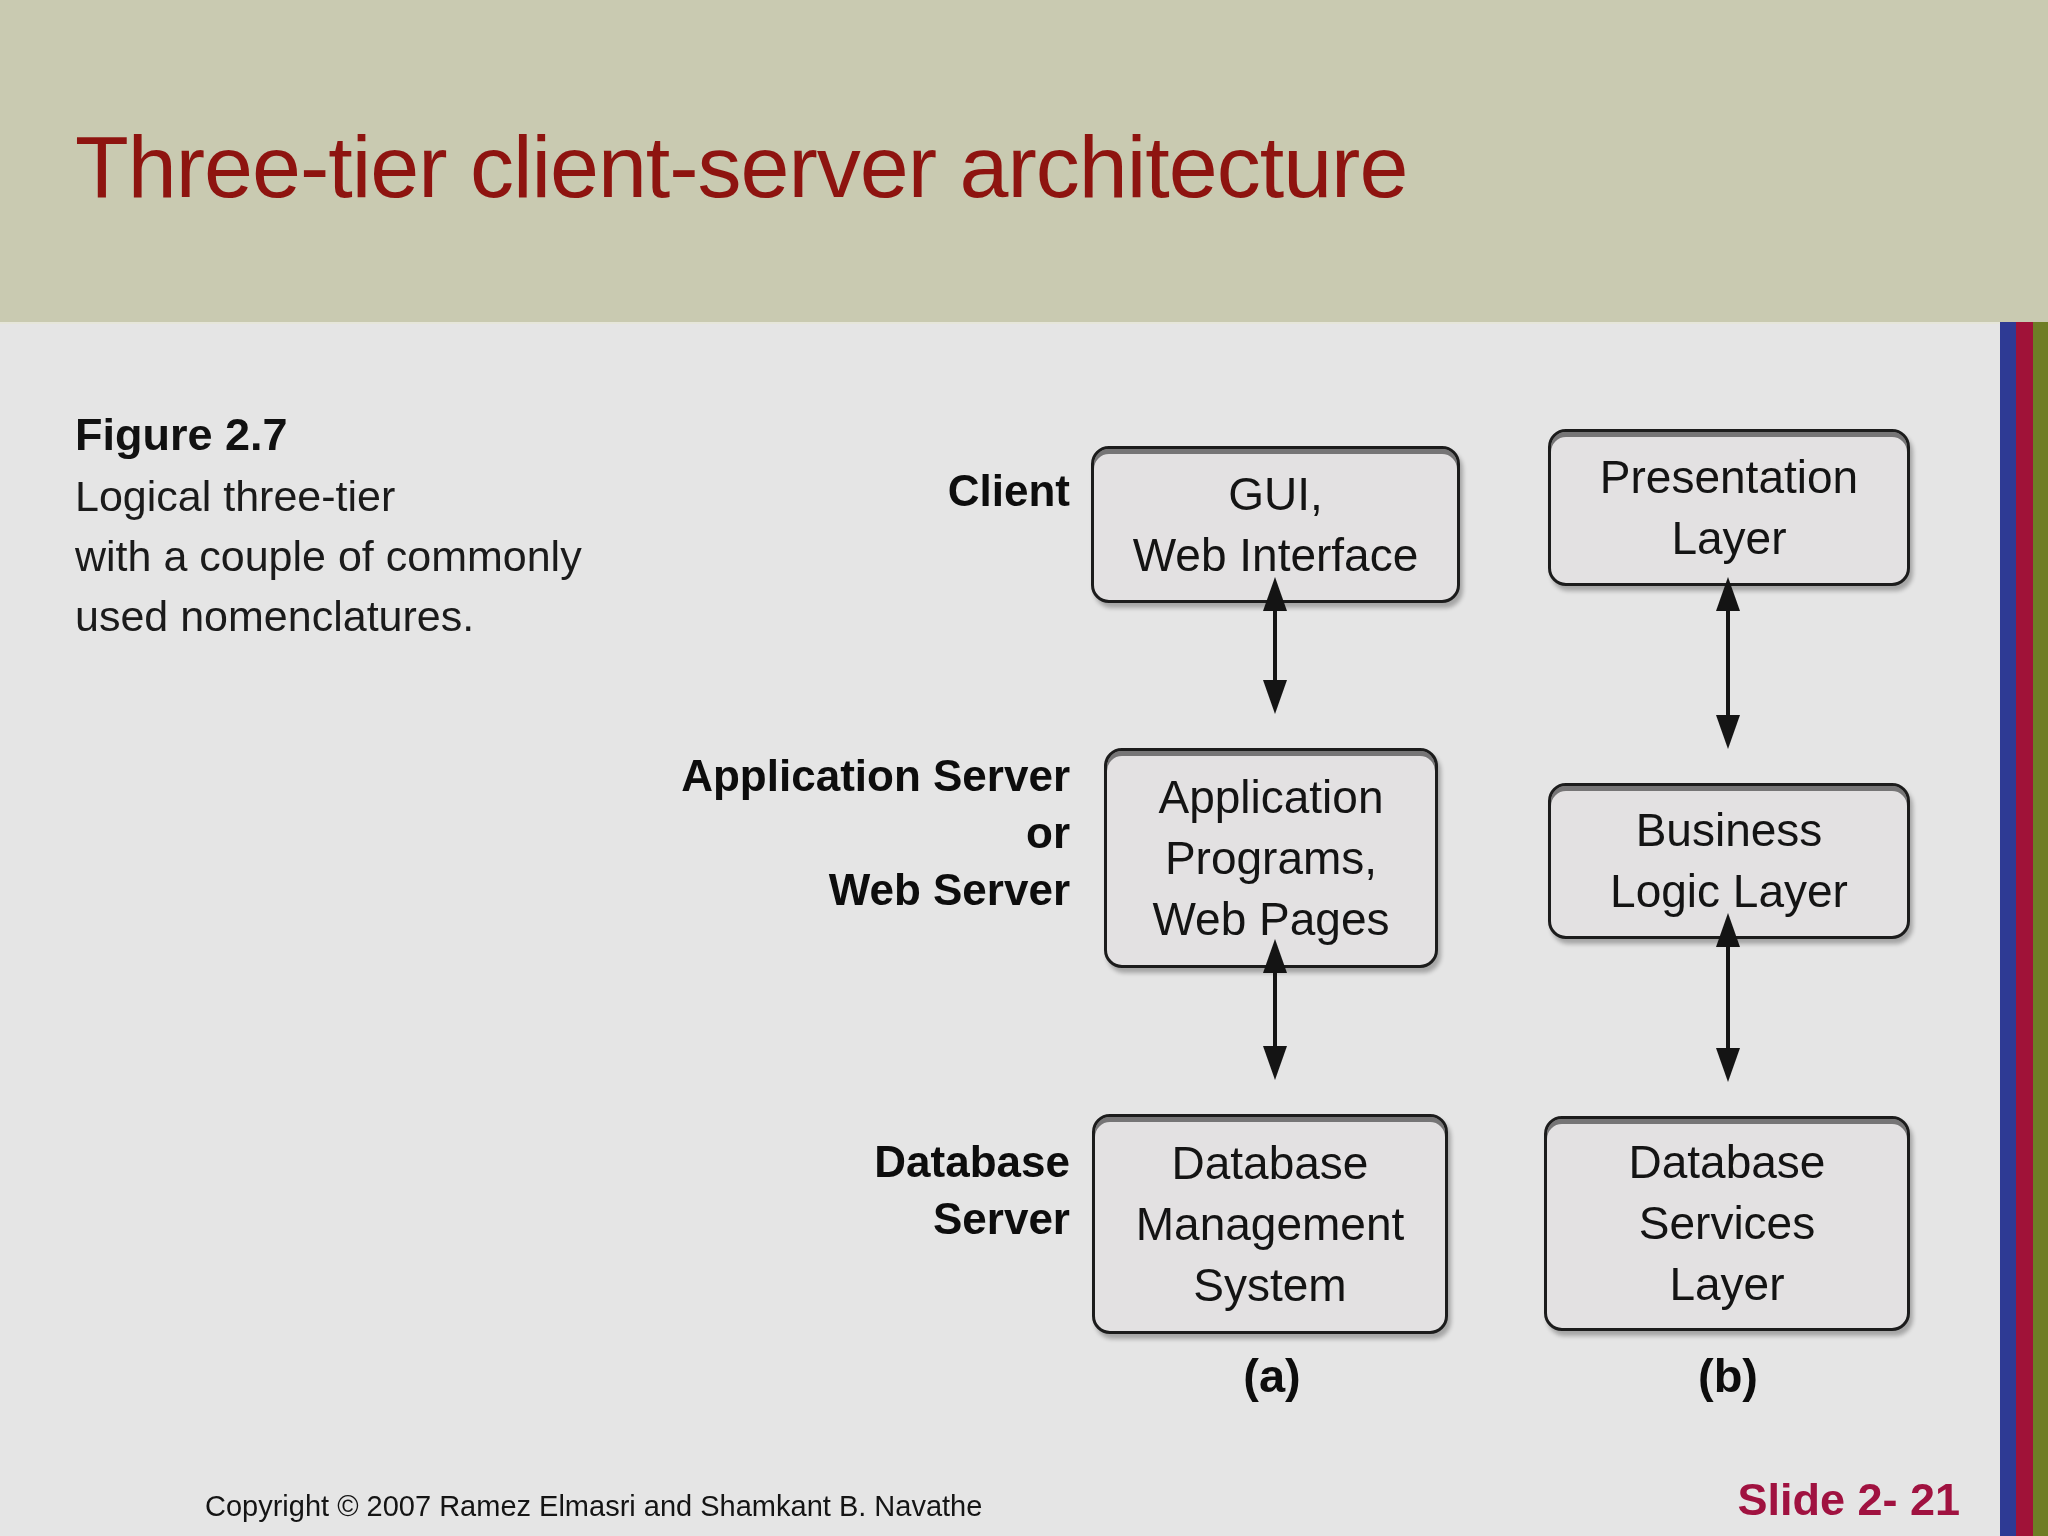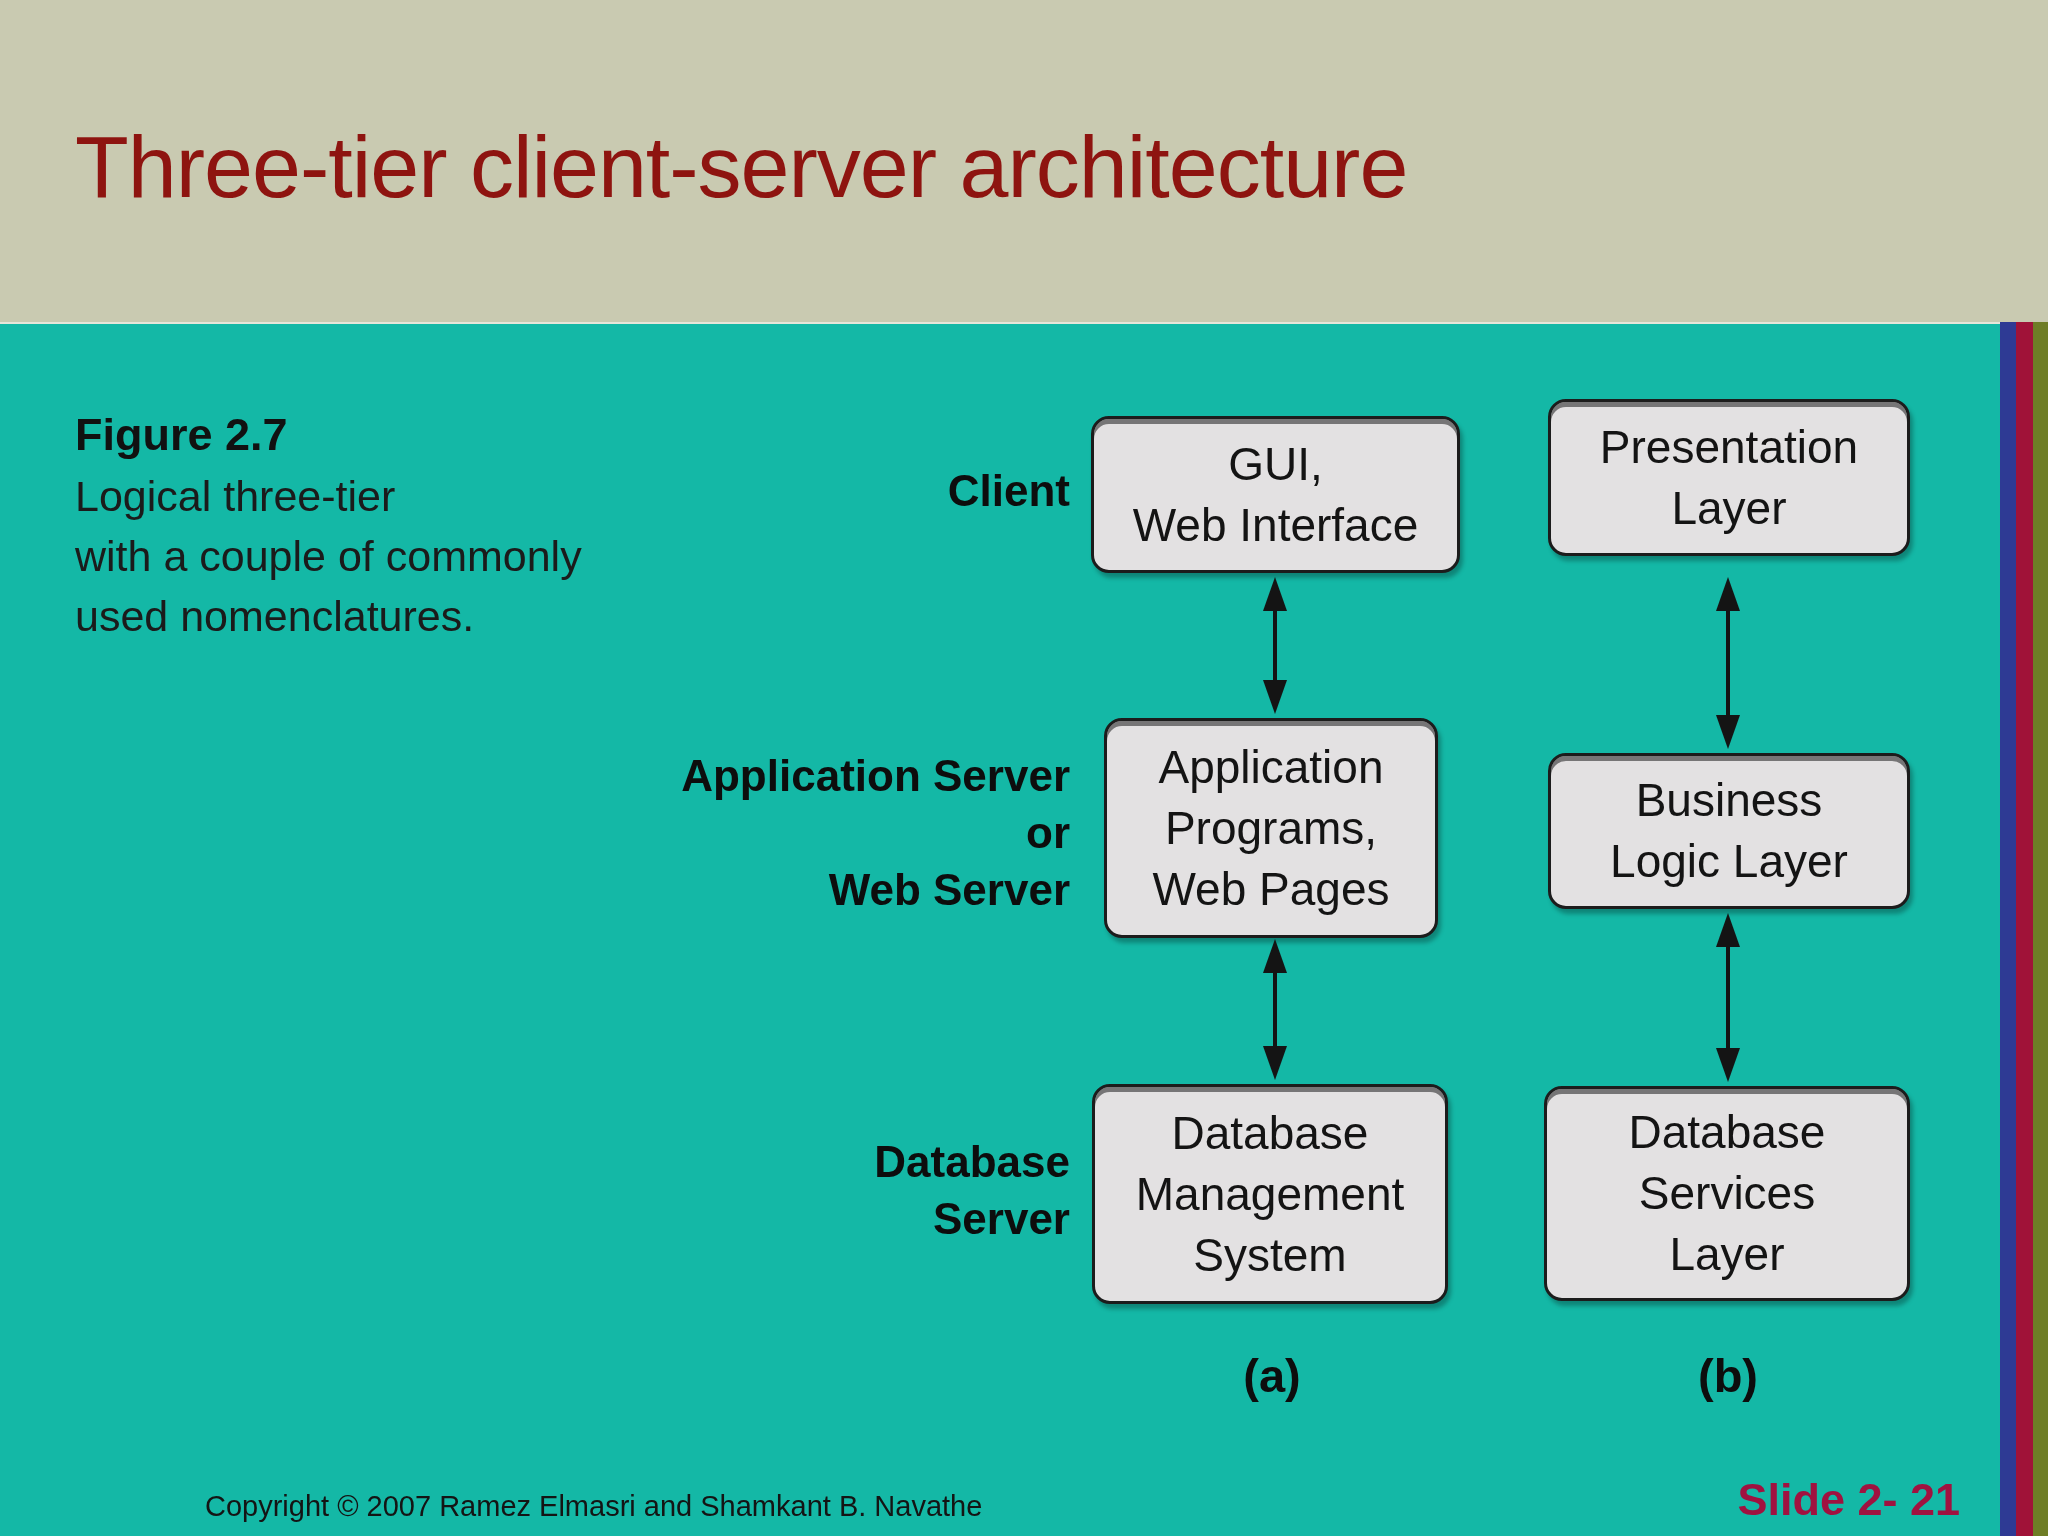--- a/index.html
+++ b/index.html
@@ -1,18 +1,18 @@
 <!DOCTYPE html>
 <html style="--header-bg: #c9cab1; --title: #8e1410; --box-fill: #e3e1e2; --box-border: #1c1c1c; --stripe-blue: #2e3a94; --stripe-crimson: #a01238; --stripe-olive: #6e7d26; --slide-number: #a01240;"><head>
 <meta charset="utf-8">
 <style>
   html,body{margin:0;padding:0;background:#ffffff;}
   .slide{
     position:relative;width:2048px;height:1536px;overflow:hidden;
-    background:#14b8a6;font-family:"Liberation Sans",sans-serif;color:#111;
+    background:#e5e5e5;font-family:"Liberation Sans",sans-serif;color:#111;
   }
   
   .band{
     position:absolute;left:0;top:0;width:2048px;height:322px;
     background:var(--header-bg,#c9cab1);
     border-bottom:2px solid #e6e6da;
   }
   .title{
     position:absolute;left:75px;top:118px;margin:0;
     font-size:88px;font-weight:400;line-height:1.12;
@@ -36,21 +36,21 @@
   .rl-appserver{top:747px;}
   .rl-dbserver{top:1133px;}
   .rowlabel span{display:block;}
   
   .node{
     position:absolute;box-sizing:border-box;
     background:var(--box-fill,#e3e1e2);
     border:3px solid var(--box-border,#1c1c1c);border-radius:18px;
     box-shadow:inset 0 5px 0 rgba(30,30,30,.55), 3px 5px 4px rgba(0,0,0,.28);
     display:flex;flex-direction:column;justify-content:center;align-items:center;
-    font-size:46px;line-height:61px;color:#141414;text-align:center;
+    font-size:46px;line-height:61px;color:#141414;text-align:center;margin-top:30px;
   }
   .node span{display:block;}
   .node-a1{left:1091px;top:416px;width:369px;height:157px;}
   .node-b1{left:1548px;top:399px;width:362px;height:157px;}
   .node-a2{left:1104px;top:718px;width:334px;height:220px;}
   .node-b2{left:1548px;top:753px;width:362px;height:156px;}
   .node-a3{left:1092px;top:1084px;width:356px;height:220px;}
   .node-b3{left:1544px;top:1086px;width:366px;height:215px;}
   
   .varrow{

